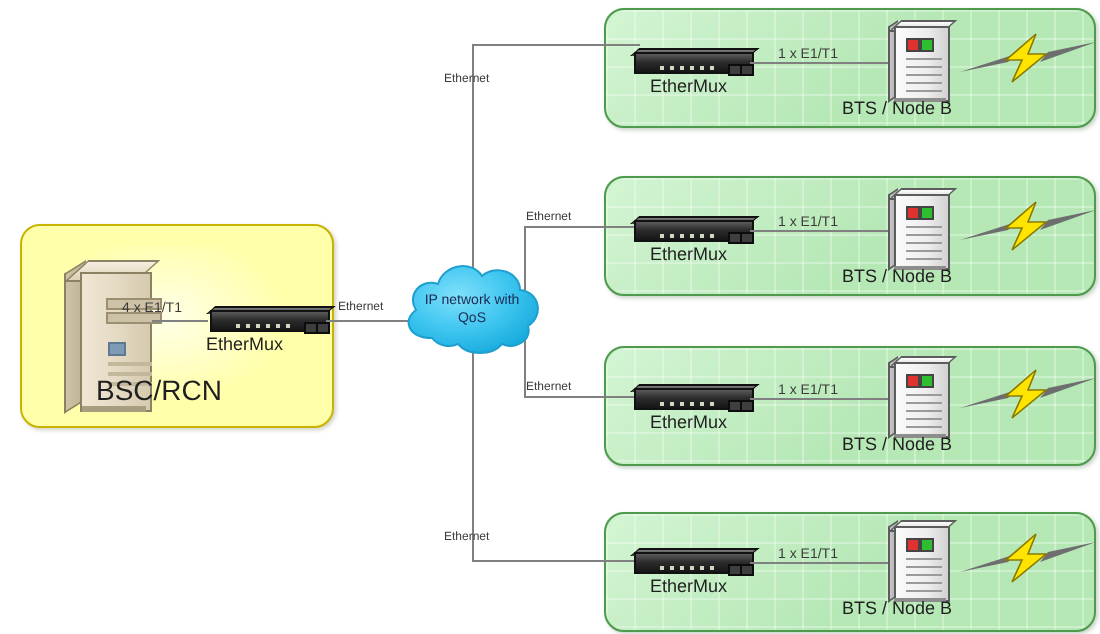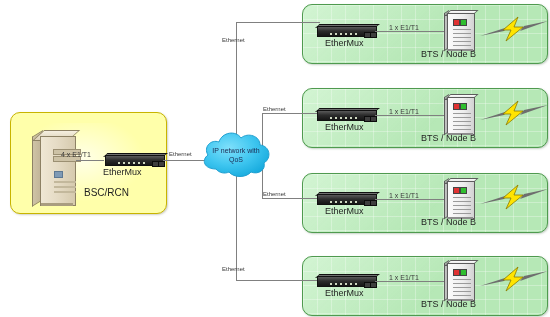--- a/index.html
+++ b/index.html
@@ -148,21 +148,21 @@
     <div class="front">
       <div class="bay b1"></div>
       <div class="bay b2"></div>
       <div class="pwr"></div>
       <div class="slot s1"></div>
       <div class="slot s2"></div>
       <div class="slot s3"></div>
     </div>
     <div class="foot"></div>
   </div>
-  <div class="lbl" style="left:36px;top:188px;font-size:10px;color:#1f1f1f;padding-left:48px;">BSC/RCN</div>
+  <div class="lbl" style="left:0;top:188px;font-size:14px;color:#1f1f1f;padding-left:48px;">BSC/RCN</div>
 
   <div class="line hline" style="left:76px;top:160px;width:28px;"></div>
   <div class="lbl" style="left:61px;top:151px;font-size:7px;">4 x E1/T1</div>
 
   <div class="mux" style="left:103px;top:153px;">
     <div class="topedge"></div>
     <div class="body">
       <div class="leds"></div>
       <div class="port p1"></div>
       <div class="port p2"></div>

